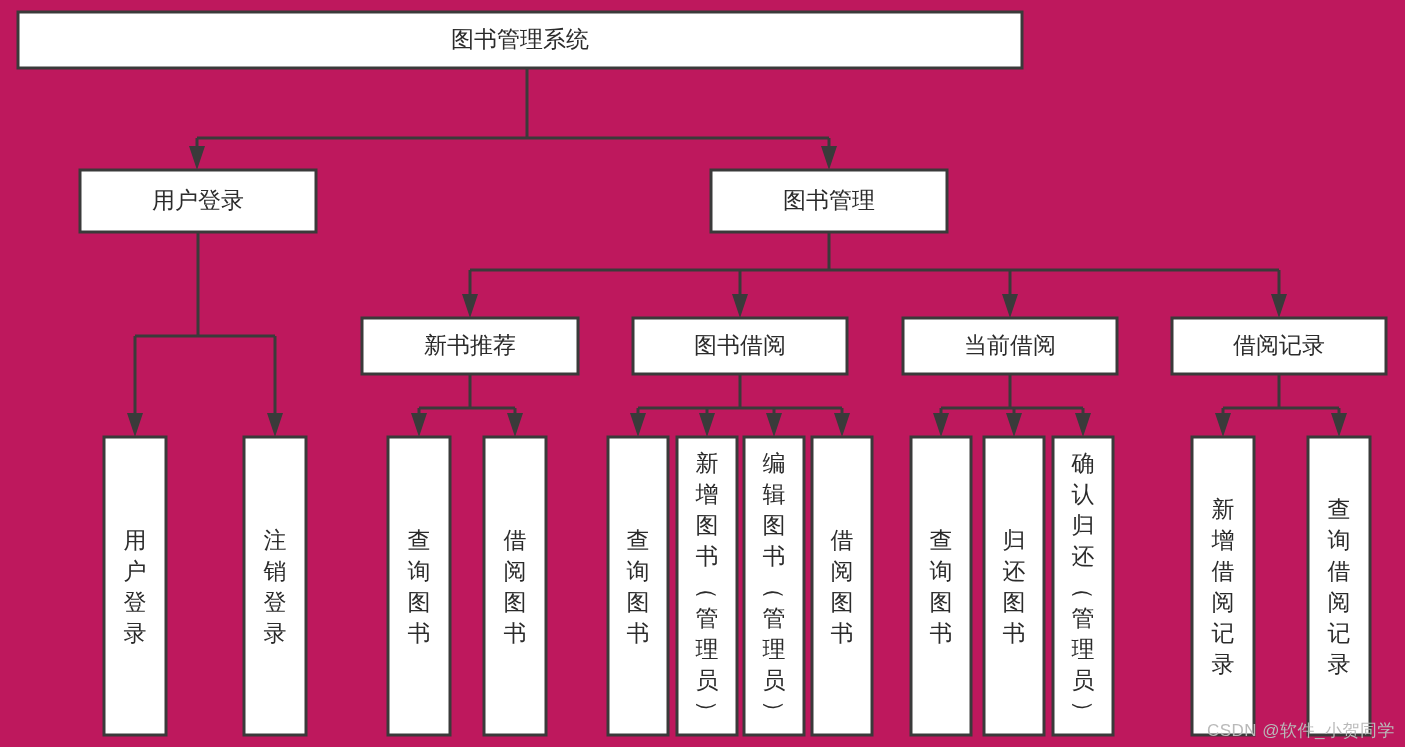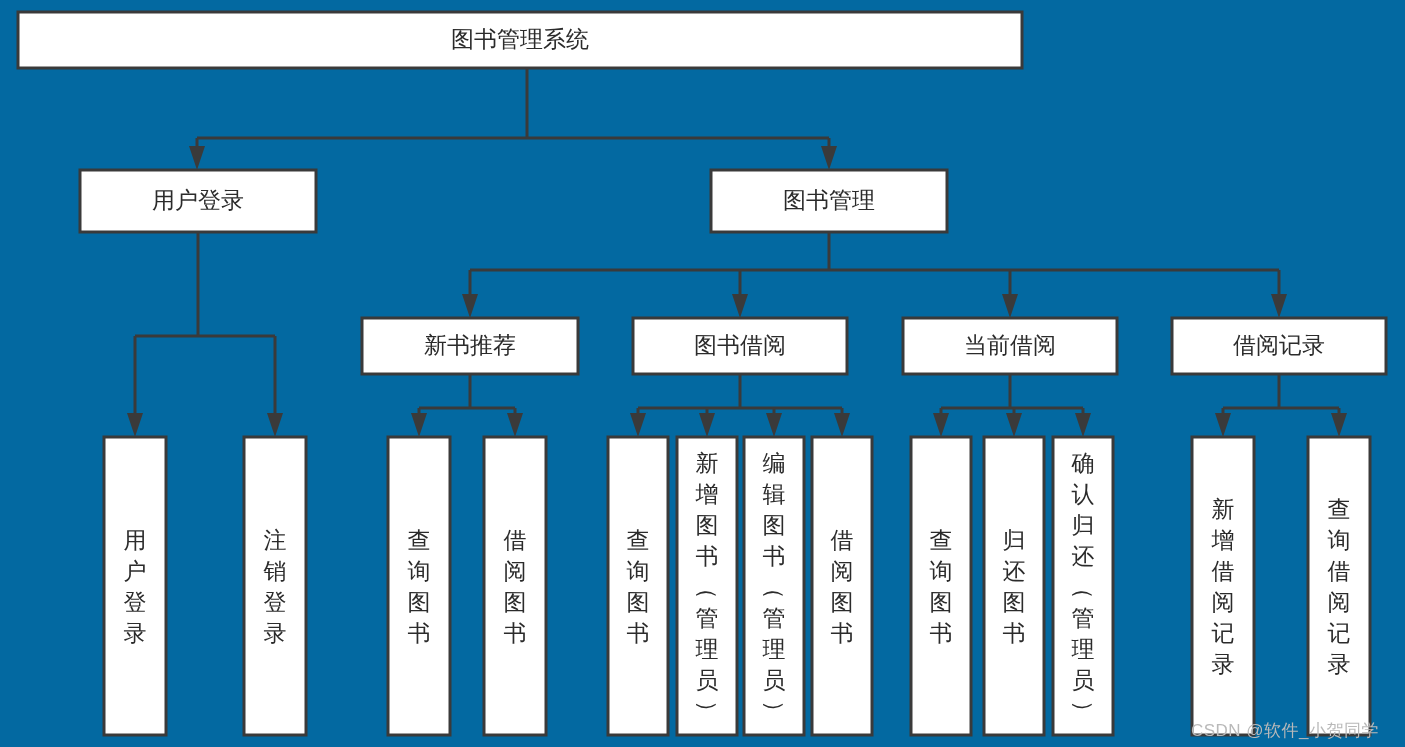--- a/index.html
+++ b/index.html
@@ -8,21 +8,21 @@
     padding: 0;
     background: #ffffff;
   }
   body {
     font-family: "Liberation Sans", "DejaVu Sans", sans-serif;
   }
   #diagram-root {
     position: relative;
     width: 1405px;
     height: 747px;
-    background: #0369a1;
+    background: #be185d;
     overflow: hidden;
   }
   svg#flow {
     position: absolute;
     left: 0;
     top: 0;
     width: 1405px;
     height: 747px;
     display: block;
   }
@@ -51,21 +51,21 @@
     white-space: pre;
   }
   .node-label-v {
     font-family: "Liberation Sans", "DejaVu Sans", sans-serif;
     fill: #2b2b2b;
     font-size: 23px;
     text-anchor: middle;
   }
   .watermark {
     position: absolute;
-    right: 26px;
+    right: 10px;
     bottom: 5px;
     font-family: "Liberation Sans", "DejaVu Sans", sans-serif;
     font-size: 17px;
     color: #b9b9b9;
     letter-spacing: 0.5px;
     user-select: none;
     white-space: nowrap;
   }
 </style>
 </head>

